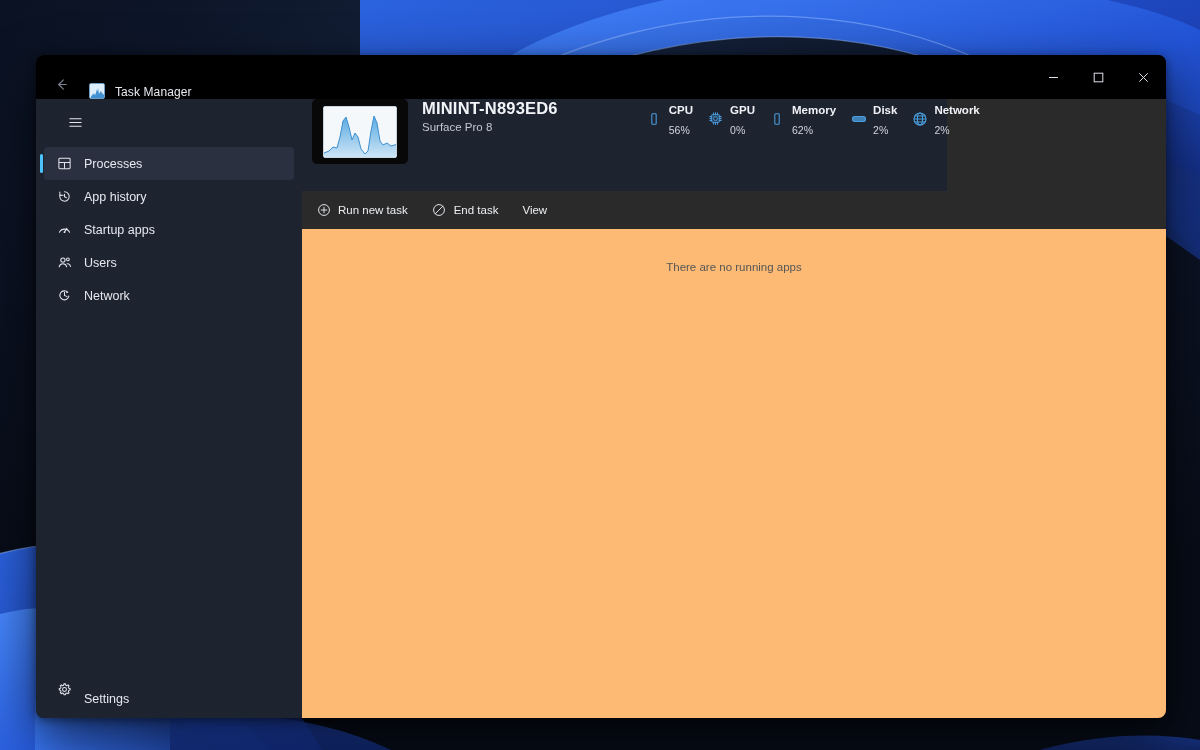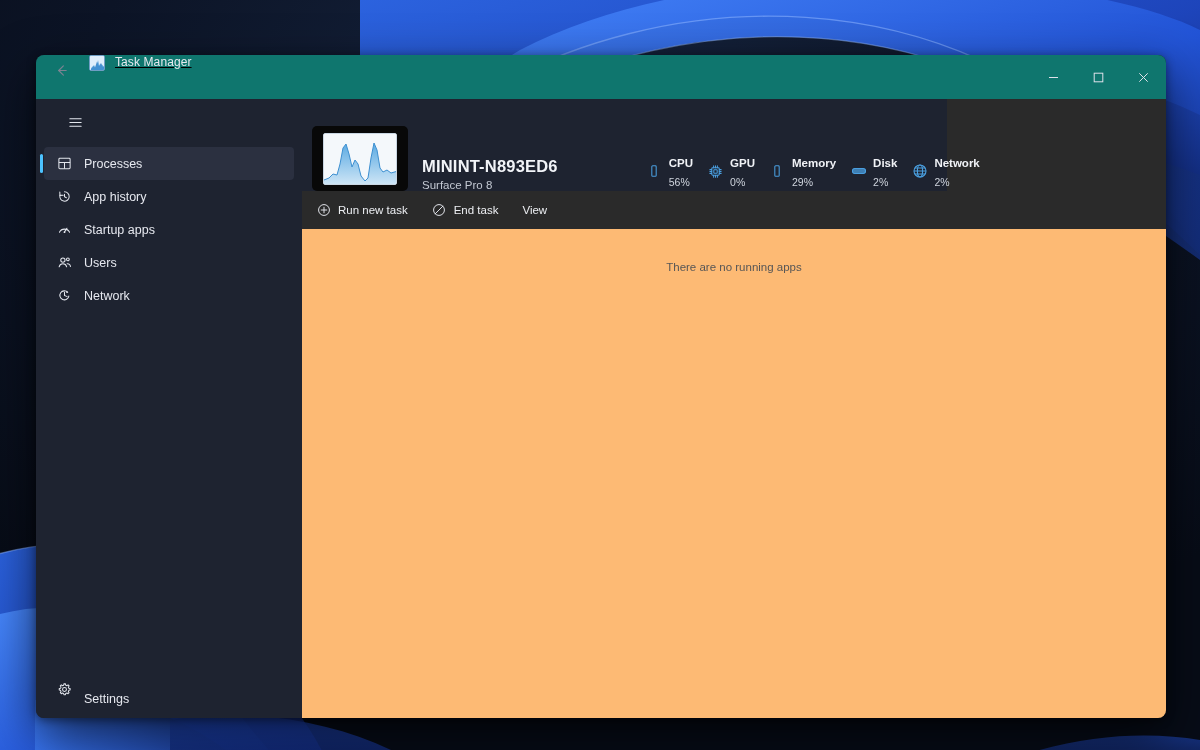--- a/index.html
+++ b/index.html
@@ -32,24 +32,23 @@
     overflow: hidden;
     display: flex;
     flex-direction: column;
   }
 
   
   .titlebar {
     height: 44px;
     flex: 0 0 44px;
     display: flex;
-    align-items: flex-start;
-    background: #0f766e;
-    position: relative;
-    text-decoration: underline;
+    align-items: flex-end;
+    background: #000000;
+    position: relative;
   }
   .back-btn {
     width: 36px; height: 30px;
     margin-left: 7px;
     display: flex; align-items: center; justify-content: center;
     border-radius: 4px;
     color: #7d8392;
   }
   .tm-icon {
     width: 16px; height: 16px;
@@ -139,21 +138,21 @@
     flex-direction: column;
     border-top-left-radius: 7px;
   }
 
   
   .dev-header {
     height: 92px;
     flex: 0 0 92px;
     background: #1e2330;
     display: flex;
-    align-items: flex-end;
+    align-items: flex-start;
     padding-left: 10px;
     position: relative;
   }
   .dev-header::after {
     content: "";
     position: absolute;
     left: 645px; right: 0; top: 0; bottom: 0;
     background: #2a2a2a;
   }
   .dev-thumb {
@@ -493,21 +492,21 @@
             </div>
 
             <div class="metric">
               <span class="metric-icon">
                 <svg width="14" height="14" viewBox="0 0 16 16" fill="none" stroke="currentColor" stroke-width="1.2">
                   <rect x="5.5" y="2" width="5" height="12" rx="1"></rect>
                 </svg>
               </span>
               <span class="metric-text">
                 <span class="metric-label">Memory</span><br>
-                <span class="metric-value">29%</span>
+                <span class="metric-value">62%</span>
               </span>
             </div>
 
             <div class="metric">
               <span class="metric-icon">
                 <svg width="16" height="16" viewBox="0 0 16 16" fill="none" stroke="currentColor" stroke-width="1.1">
                   <rect x="1.5" y="5.5" width="13" height="5" rx="2.2" fill="currentColor" opacity=".75" stroke="none"></rect>
                   <rect x="1.5" y="5.5" width="13" height="5" rx="2.2"></rect>
                 </svg>
               </span>

